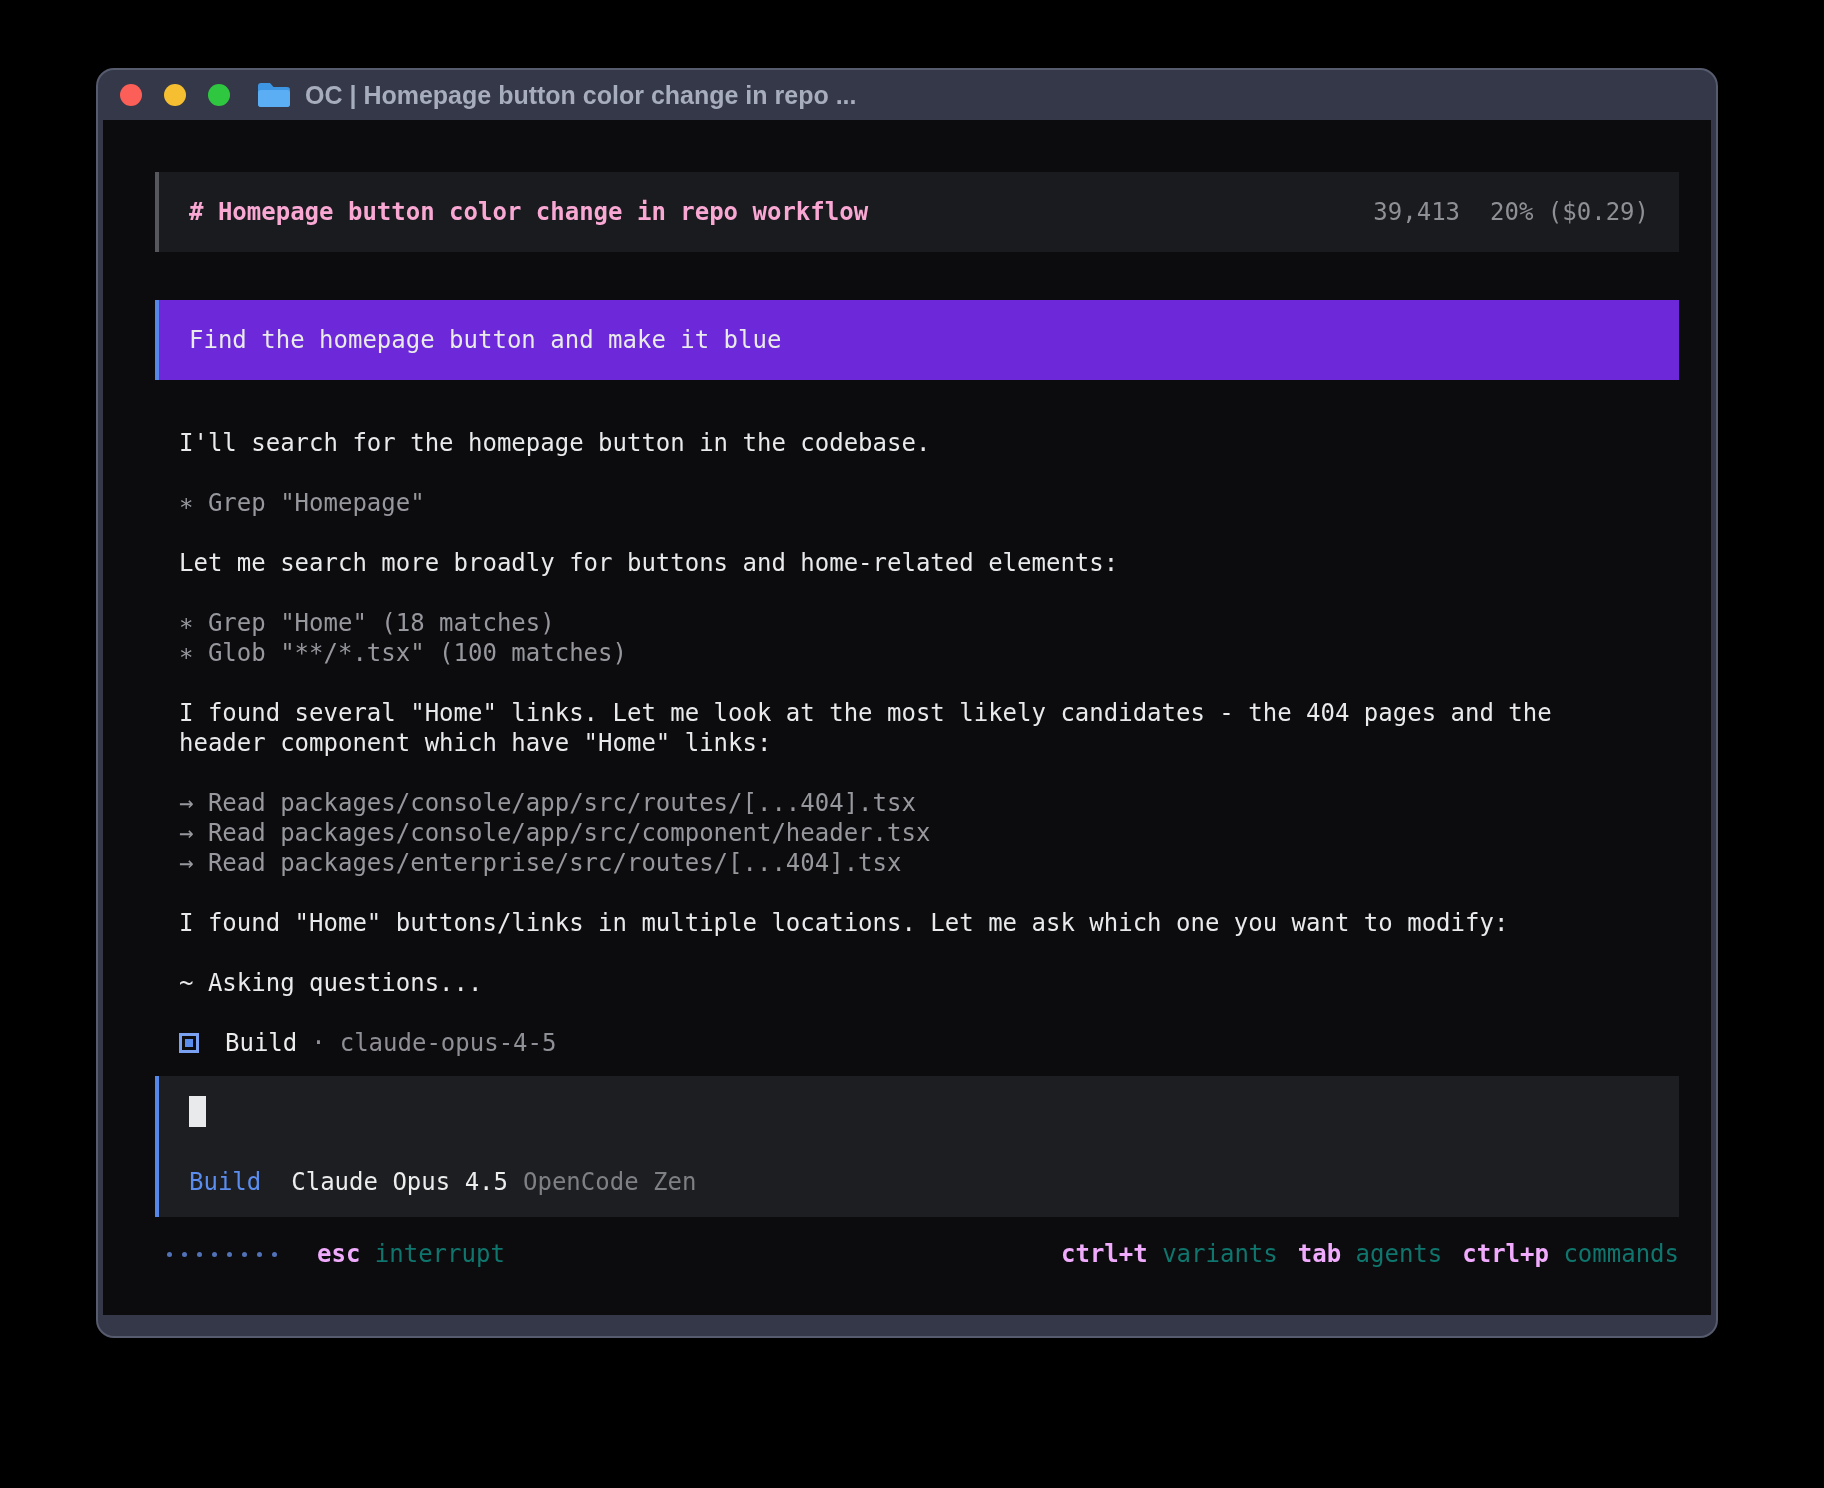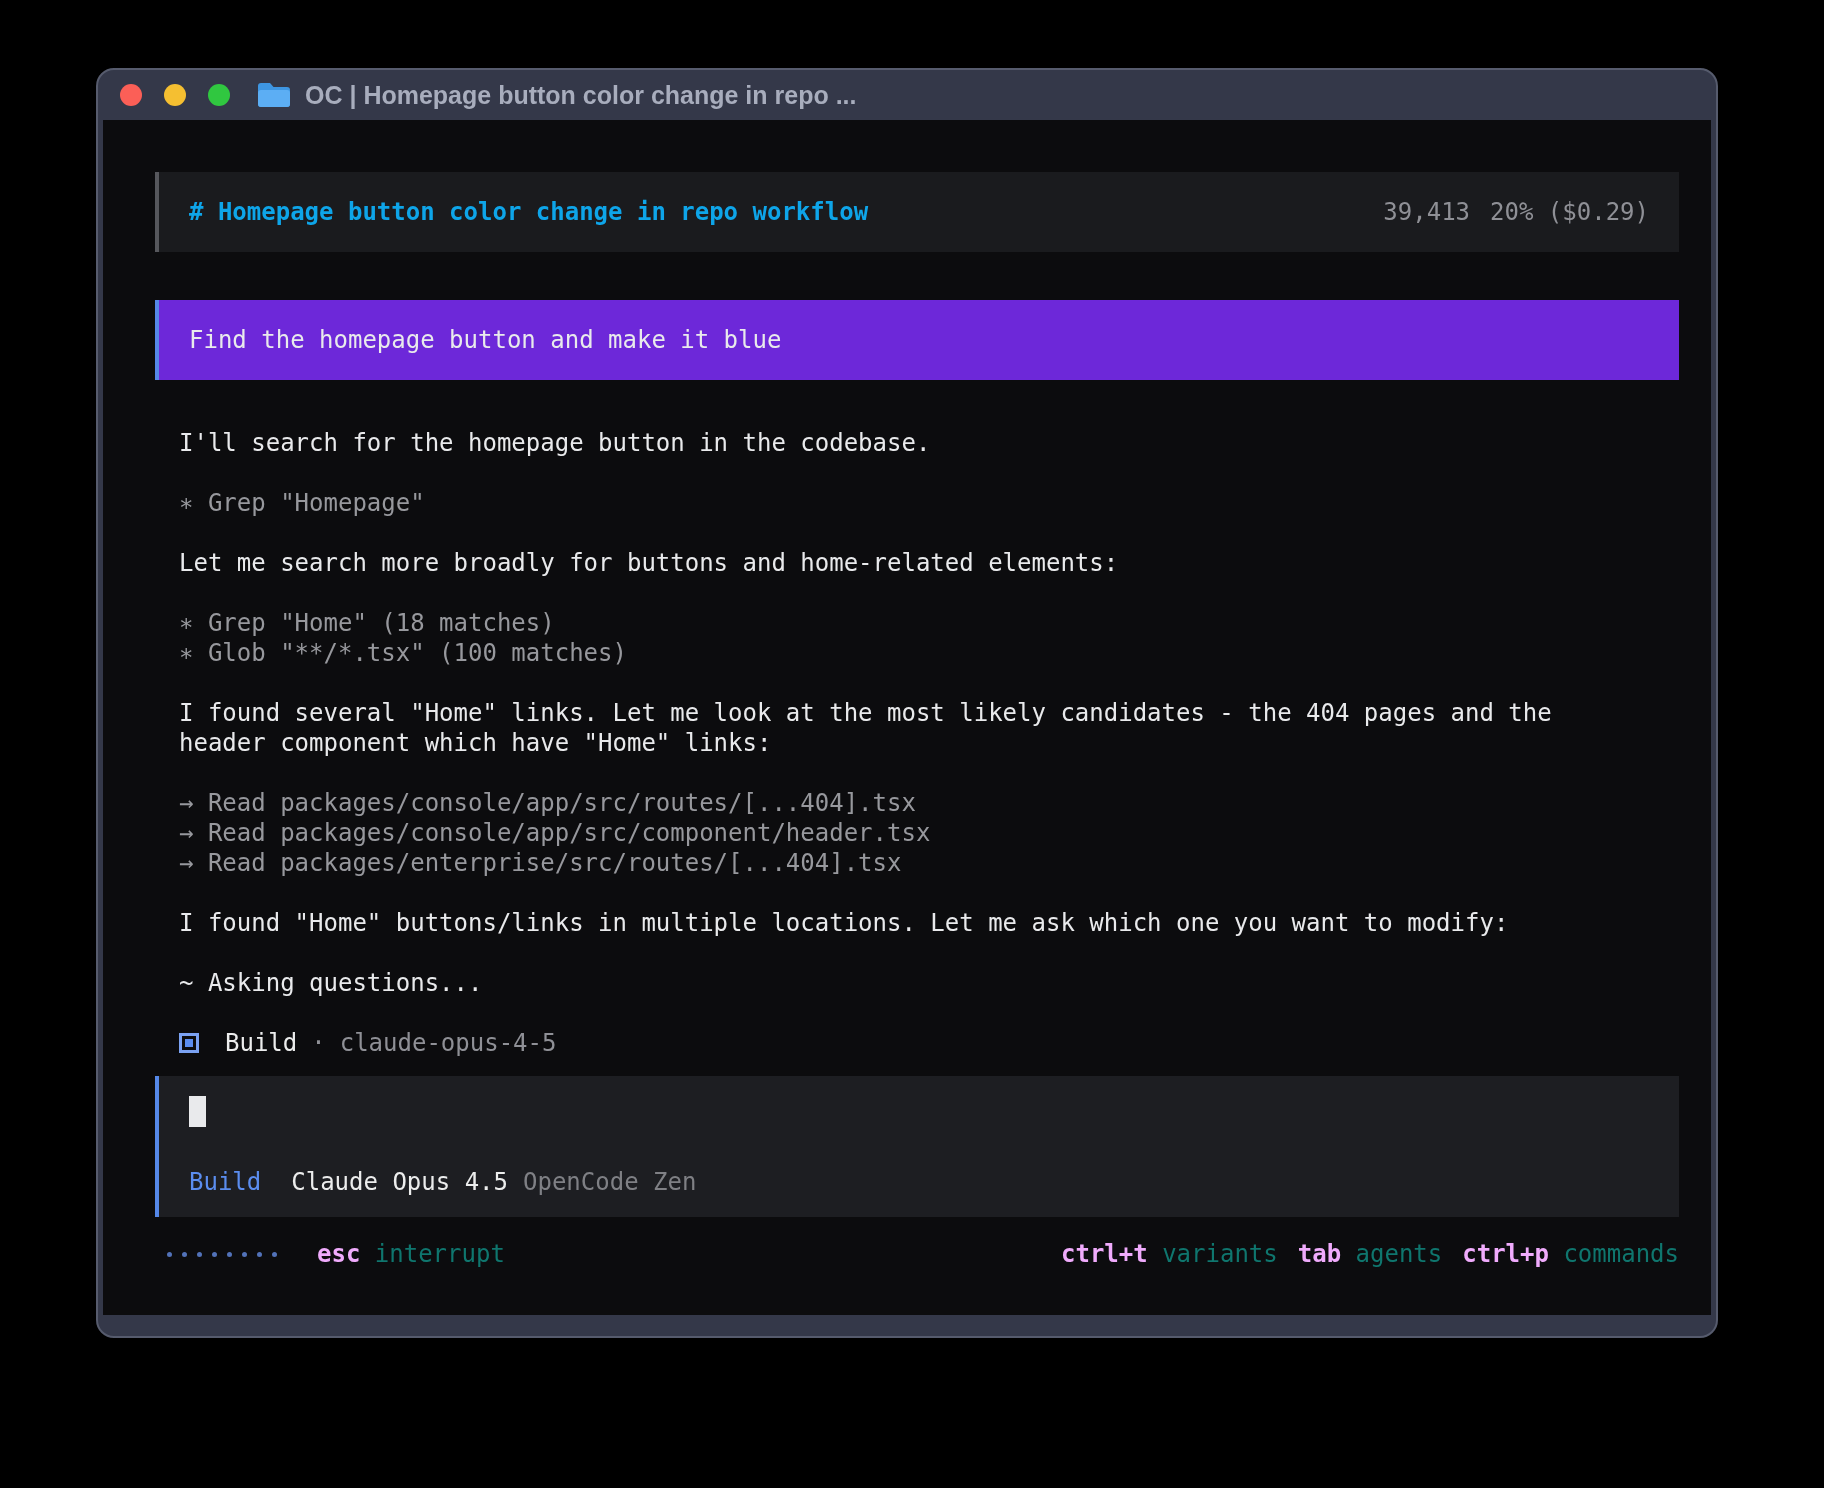--- a/index.html
+++ b/index.html
@@ -49,22 +49,22 @@
     color:#e9eaec;
   }
 
   .block { border-left:4px solid; padding:25px 30px; }
 
   .header-block {
     background:#1a1b1e;
     border-color:#56575c;
     display:flex; align-items:center; justify-content:space-between;
   }
-  .header-title { font-weight:bold; color:#0ea5e9; white-space:pre;text-align:center; }
-  .header-stats { color:#8f9096; display:flex; gap:20px; white-space:pre;text-align:center; }
+  .header-title { font-weight:bold; color:#f9a8d4; white-space:pre;text-align:center; }
+  .header-stats { color:#8f9096; display:flex; gap:30px; white-space:pre;text-align:center; }
 
   .user-block {
     background:#6d28d9;
     border-color:#5588e8;
     margin-top:48px;
     color:#e9eaec;
   }
 
   .chat { margin-top:48px; margin-left:24px; }
   .chat p { margin:0 0 30px 0; white-space:pre-wrap; color:#e9eaec; }

